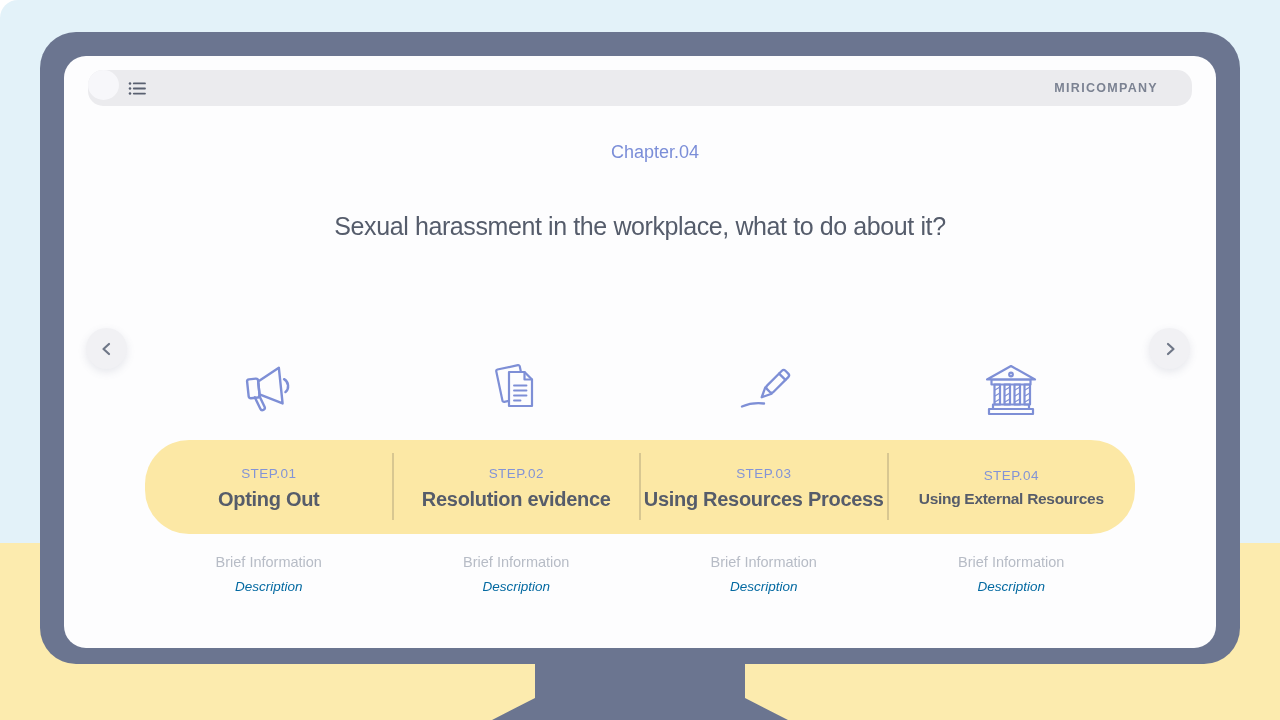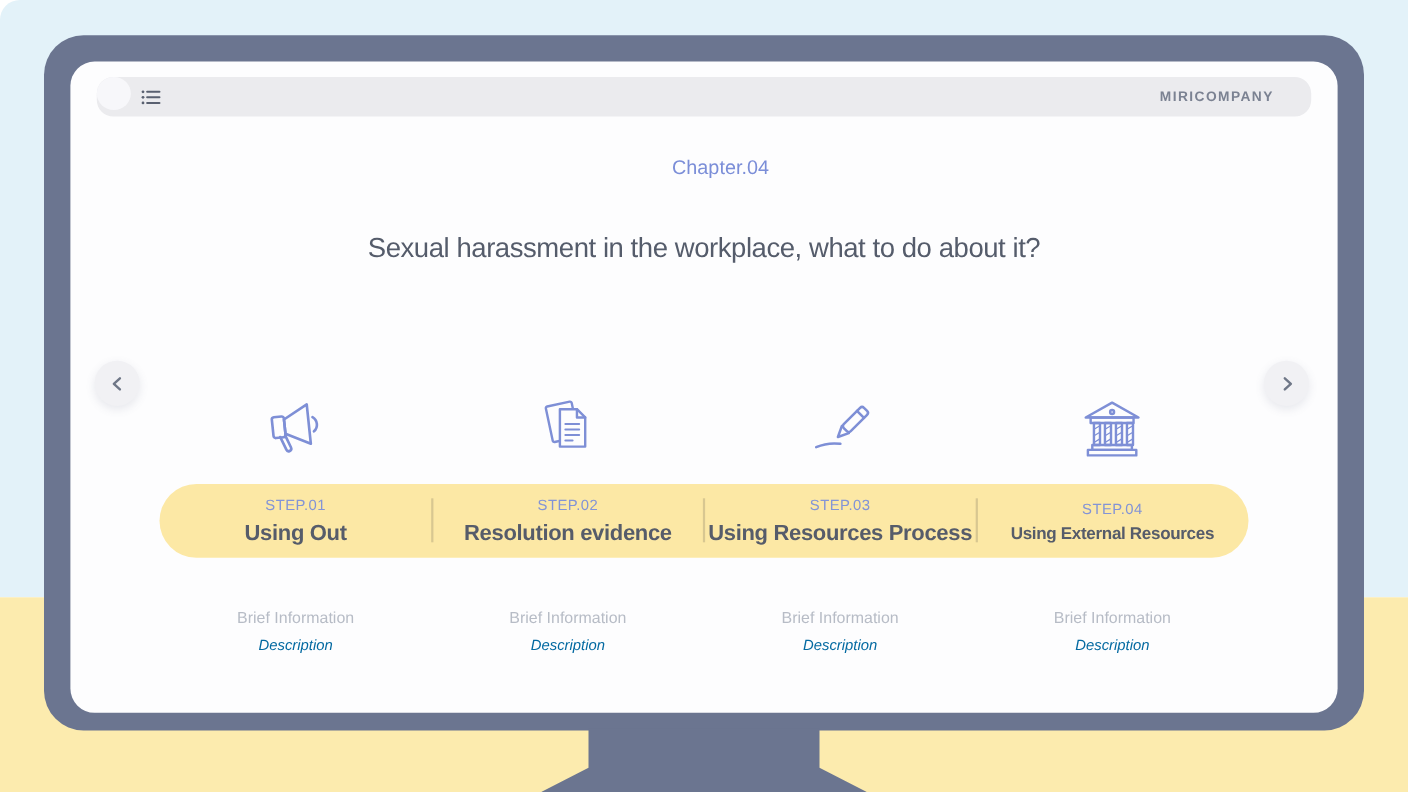--- a/index.html
+++ b/index.html
@@ -36,21 +36,21 @@
   .nav-prev{left:22px;top:272px;}
   .nav-next{left:1085px;top:272px;}
 
   
   .icons-row{position:absolute;left:81px;top:298px;width:990px;display:flex;}
   .icons-row .cell{flex:1;height:64px;display:flex;align-items:flex-end;justify-content:center;color:#7e8fd6;}
   .step-icon{display:block;}
   .step-icon *{vector-effect:non-scaling-stroke;}
 
   
-  .banner{position:absolute;left:81px;top:384px;width:990px;height:67px;background:#fce8a5;border-radius:44px;display:flex;}
+  .banner{position:absolute;left:81px;top:384px;width:990px;height:94px;background:#fce8a5;border-radius:44px;display:flex;}
   .banner .col{flex:1;display:flex;flex-direction:column;align-items:center;justify-content:center;position:relative;padding-top:2px;}
   .banner .col + .col::before{content:"";position:absolute;left:-1px;top:13px;bottom:14px;width:2px;background:rgba(122,115,92,.28);}
   .step-label{font-size:13.5px;color:#8394d6;letter-spacing:.4px;}
   .step-title{margin-top:7px;font-size:20px;font-weight:bold;color:#565c6a;letter-spacing:-0.3px;}
   .banner .col.small .step-title{font-size:15.5px;}
 
   
   .info-row{position:absolute;left:81px;top:498px;width:990px;display:flex;}
   .info-row .cell{flex:1;}
   .info-row .inner{width:152px;margin:0 auto;text-align:center;}
@@ -141,21 +141,21 @@
         <path stroke-width="1.1" d="M14 29 l4.5 -2.8 M14 35 l4.5 -2.8 M14 41 l4.5 -2.8 M24 29 l4.5 -2.8 M24 35 l4.5 -2.8 M24 41 l4.5 -2.8 M34 29 l4.5 -2.8 M34 35 l4.5 -2.8 M34 41 l4.5 -2.8 M44 29 l4.5 -2.8 M44 35 l4.5 -2.8 M44 41 l4.5 -2.8"></path>
         <rect x="12" y="43.5" width="36" height="4.5"></rect>
         <rect x="8" y="48" width="44" height="5"></rect>
       </svg>
     </div>
   </div>
 
   <div class="banner">
     <div class="col">
       <div class="step-label">STEP.01</div>
-      <div class="step-title">Using Out</div>
+      <div class="step-title">Opting Out</div>
     </div>
     <div class="col">
       <div class="step-label">STEP.02</div>
       <div class="step-title">Resolution evidence</div>
     </div>
     <div class="col">
       <div class="step-label">STEP.03</div>
       <div class="step-title">Using Resources Process</div>
     </div>
     <div class="col small">

